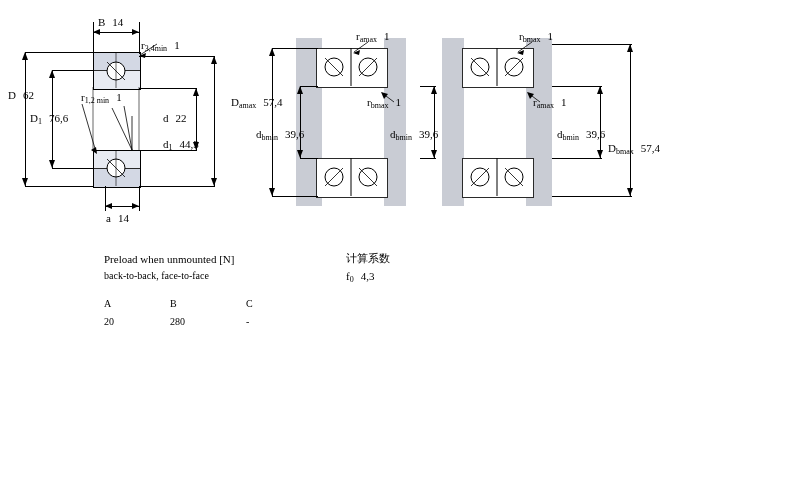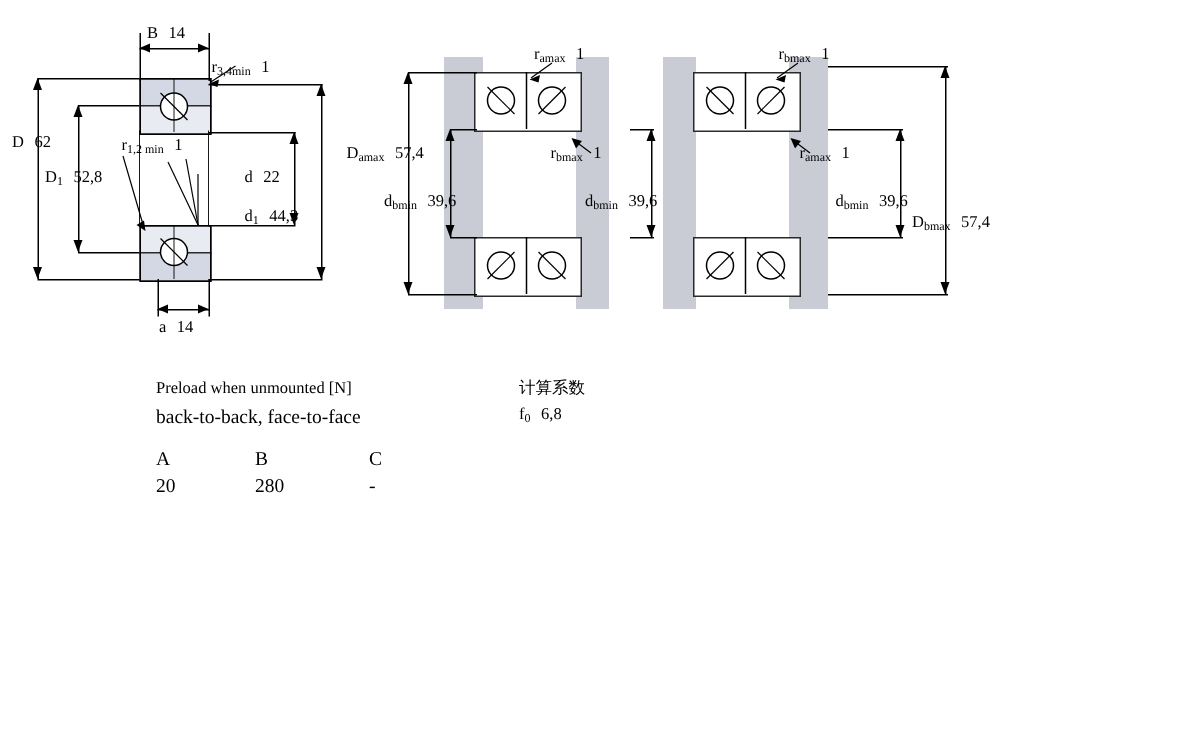--- a/index.html
+++ b/index.html
@@ -50,21 +50,21 @@
     position: absolute;
     background: #d3d8e4;
     border: 1px solid #2a2a2a;
   }
   .boxline {
     position: absolute;
     border: 1px solid #000000;
   }
   .tbl {
     position: absolute;
-    font-size: 13px;
+    font-size: 10px;
     line-height: 1;
   }
   .tbl-hdr {
     font-size: 11px;
   }
   svg { display: block; }
   .arrowsvg { position: absolute; }
 </style>
 </head>
 <body>
@@ -130,21 +130,21 @@
   </div>
 
   <div class="dimline v" style="left:52px; top:70px; height:98px;"></div>
   <div class="dimline h" style="left:52px; top:70px; width:41px;"></div>
   <div class="dimline h" style="left:52px; top:168px; width:41px;"></div>
   <svg class="arrowsvg" style="left:47px; top:70px;" width="12" height="100">
     <polygon points="5,0 2,8 8,8" fill="#000"></polygon>
     <polygon points="5,98 2,90 8,90" fill="#000"></polygon>
   </svg>
   <div class="lbl" style="left:30px; top:113px;">
-    <span>D</span><sub>1</sub><span class="val">52,8</span>
+    <span>D</span><sub>1</sub><span class="val">76,6</span>
   </div>
 
   <svg class="arrowsvg" style="left:80px; top:100px;" width="26" height="58">
     <line x1="2" y1="4" x2="16" y2="52" stroke="#000" stroke-width="0.8"></line>
     <polygon points="17,54 11,50 16,47" fill="#000"></polygon>
   </svg>
   <div class="lbl" style="left:81px; top:92px;">
     <span>r</span><sub>1,2 min</sub><span class="val">1</span>
   </div>
 
@@ -315,16 +315,16 @@
   <div class="tbl" style="left:104px; top:299px;">A</div>
   <div class="tbl" style="left:170px; top:299px;">B</div>
   <div class="tbl" style="left:246px; top:299px;">C</div>
 
   <div class="tbl" style="left:104px; top:317px;">20</div>
   <div class="tbl" style="left:170px; top:317px;">280</div>
   <div class="tbl" style="left:246px; top:317px;">-</div>
 
   <div class="tbl tbl-hdr" style="left:346px; top:253px; font-family:'DejaVu Sans', sans-serif; font-size:11px;">计算系数</div>
   <div class="lbl" style="left:346px; top:271px;">
-    <span>f</span><sub>0</sub><span class="val">6,8</span>
+    <span>f</span><sub>0</sub><span class="val">4,3</span>
   </div>
 
 </div>
 
 </body></html>

